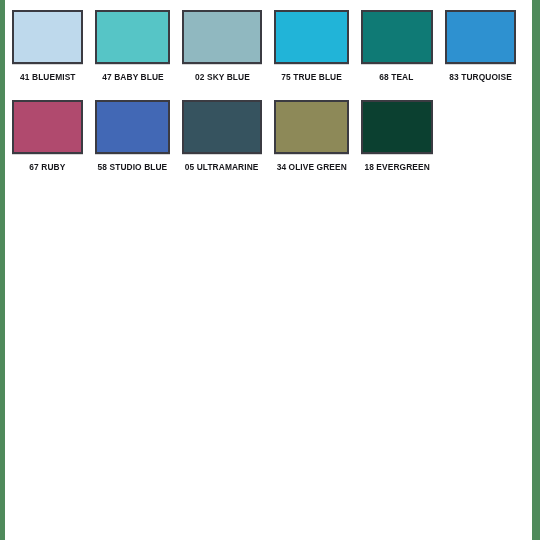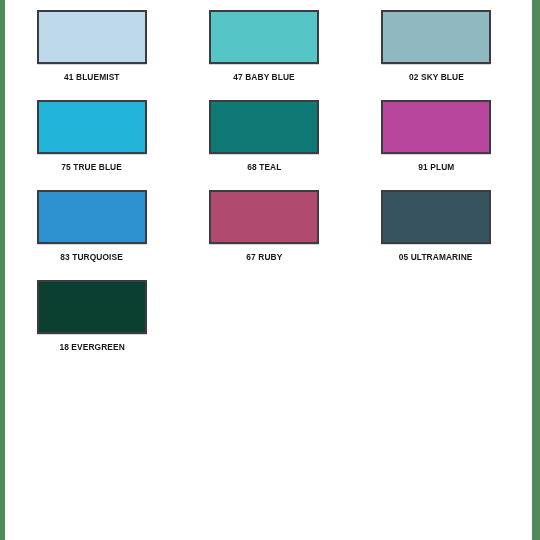--- a/index.html
+++ b/index.html
@@ -29,21 +29,21 @@
   }
   .edge-stripe.left  { left: 0; width: 5px; }
   .edge-stripe.right { right: 0; width: 8px; }
 
   .chart {
     position: absolute;
     left: 12px;
     top: 10px;
     width: 504px;
     display: grid;
-    grid-template-columns: repeat(3, 1fr);
+    grid-template-columns: repeat(6, 1fr);
     grid-auto-rows: 90px;
     column-gap: 12px;
     row-gap: 0px;
   }
   .swatch-cell {
     display: flex;
     flex-direction: column;
     align-items: center;
     justify-content: flex-start;
   }
@@ -89,33 +89,37 @@
       </div>
       <div class="swatch-cell">
         <div class="chip" style="background: rgb(33, 180, 216); border-color: rgb(59, 59, 66);"></div>
         <div class="chip-label" style="color: rgb(22, 22, 26);">75 TRUE BLUE</div>
       </div>
       <div class="swatch-cell">
         <div class="chip" style="background: rgb(15, 122, 117); border-color: rgb(59, 59, 66);"></div>
         <div class="chip-label" style="color: rgb(22, 22, 26);">68 TEAL</div>
       </div>
       <div class="swatch-cell">
-        <div class="chip" style="background: rgb(184, 70, 156); border-color: rgb(59, 59, 66);"></div>
-        <div class="chip-label" style="color: rgb(22, 22, 26);">91 PLUM</div>
-      </div>
-      <div class="swatch-cell">
         <div class="chip" style="background: rgb(46, 145, 208); border-color: rgb(59, 59, 66);"></div>
         <div class="chip-label" style="color: rgb(22, 22, 26);">83 TURQUOISE</div>
       </div>
       <div class="swatch-cell">
         <div class="chip" style="background: rgb(176, 74, 110); border-color: rgb(59, 59, 66);"></div>
         <div class="chip-label" style="color: rgb(22, 22, 26);">67 RUBY</div>
       </div>
       <div class="swatch-cell">
+        <div class="chip" style="background: rgb(66, 104, 181); border-color: rgb(59, 59, 66);"></div>
+        <div class="chip-label" style="color: rgb(22, 22, 26);">58 STUDIO BLUE</div>
+      </div>
+      <div class="swatch-cell">
         <div class="chip" style="background: rgb(54, 83, 95); border-color: rgb(59, 59, 66);"></div>
         <div class="chip-label" style="color: rgb(22, 22, 26);">05 ULTRAMARINE</div>
+      </div>
+      <div class="swatch-cell">
+        <div class="chip" style="background: rgb(141, 137, 88); border-color: rgb(59, 59, 66);"></div>
+        <div class="chip-label" style="color: rgb(22, 22, 26);">34 OLIVE GREEN</div>
       </div>
       <div class="swatch-cell">
         <div class="chip" style="background: rgb(11, 64, 48); border-color: rgb(59, 59, 66);"></div>
         <div class="chip-label" style="color: rgb(22, 22, 26);">18 EVERGREEN</div>
       </div>
     </div>
 </div>
 
 </body></html>

